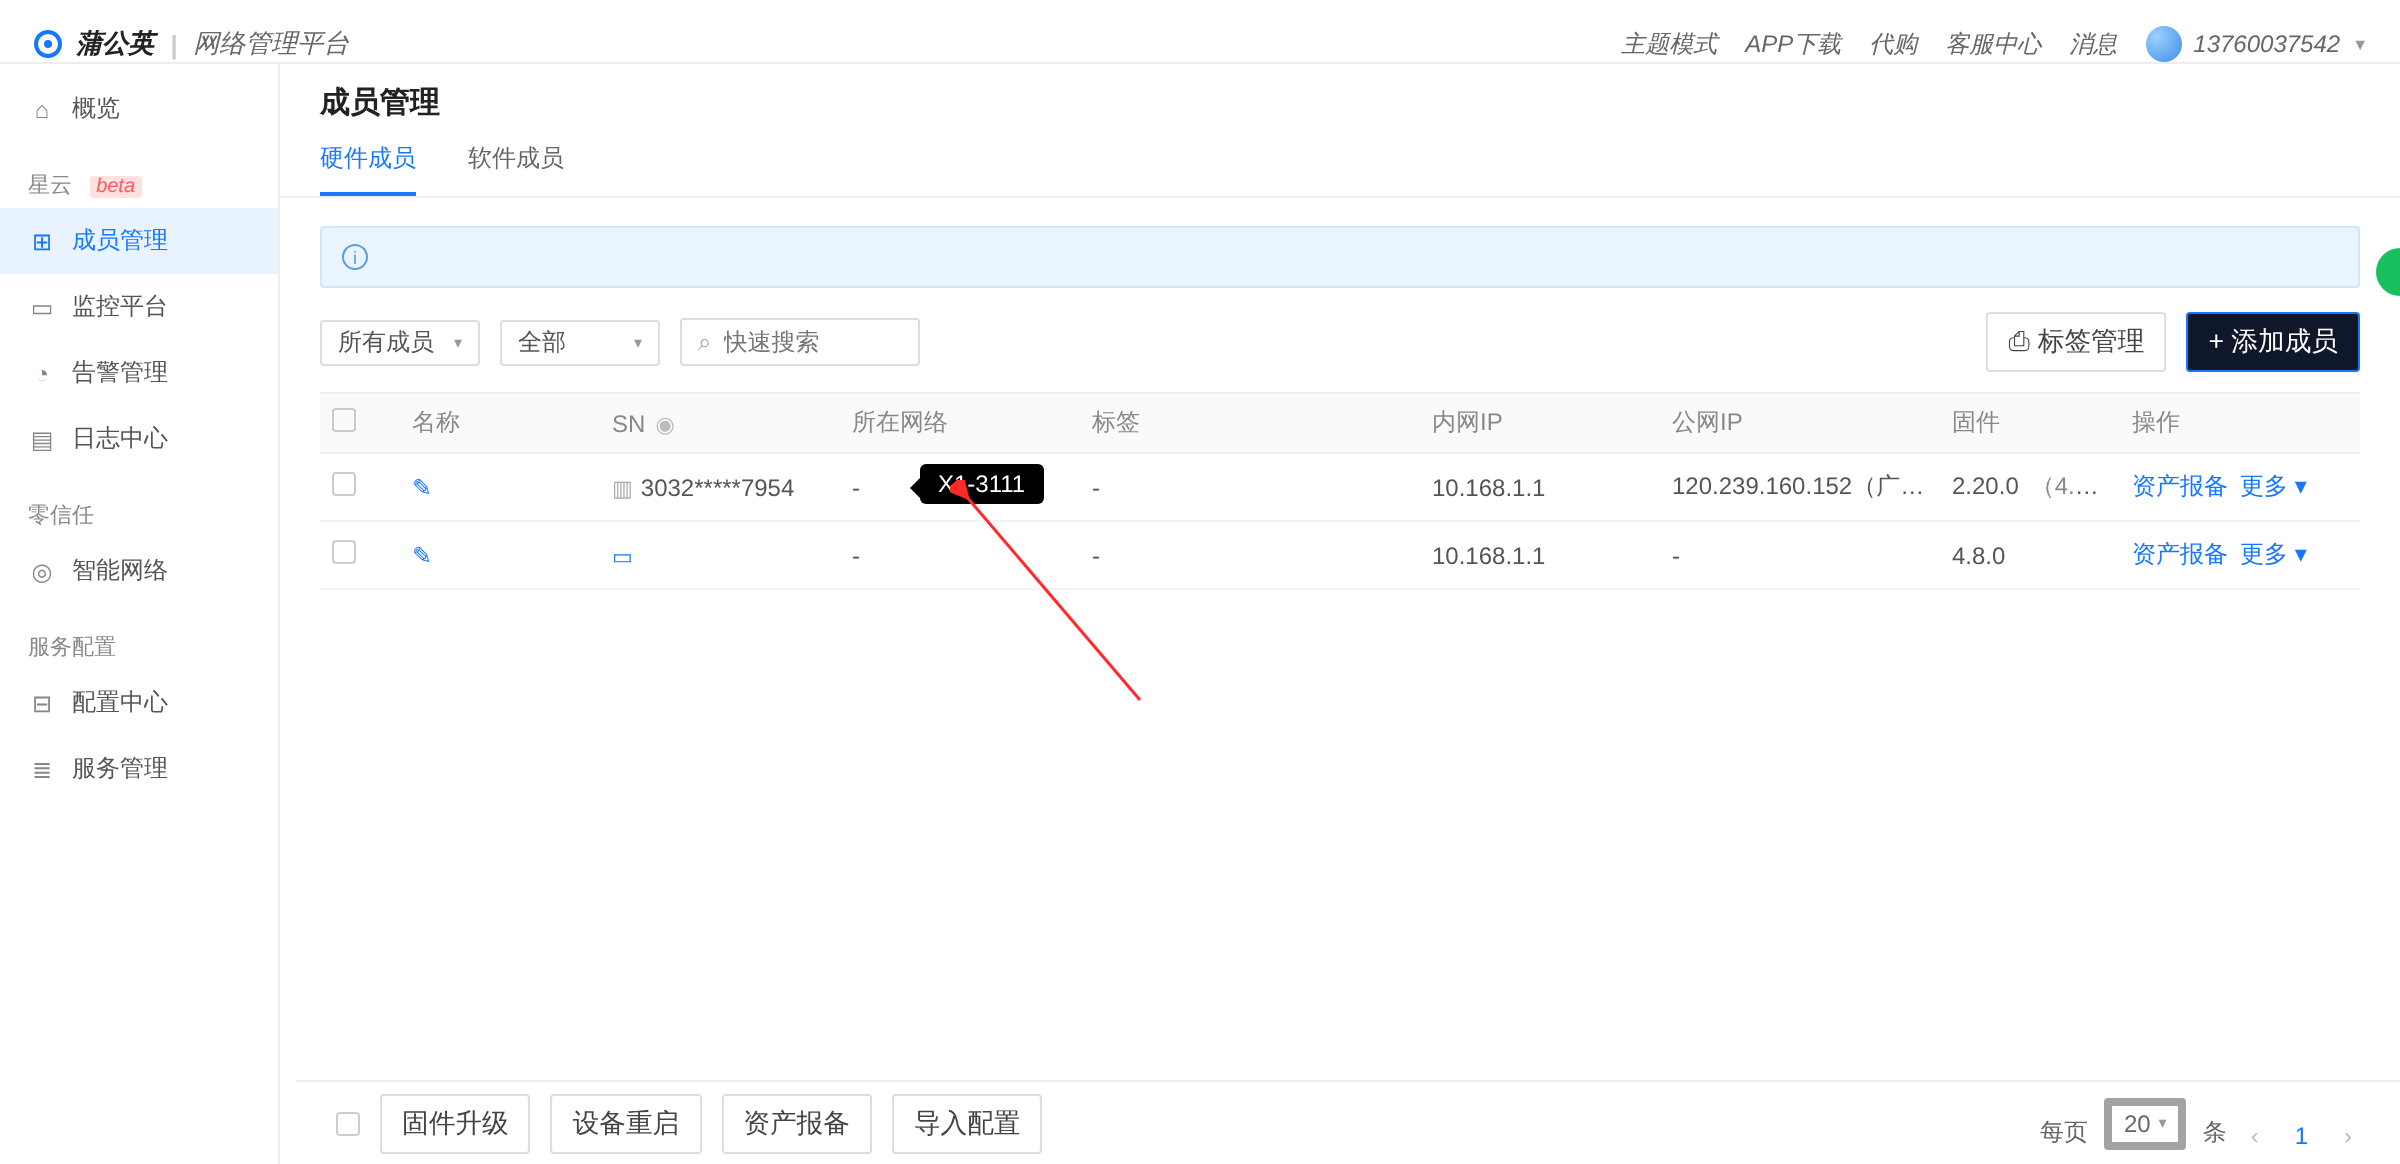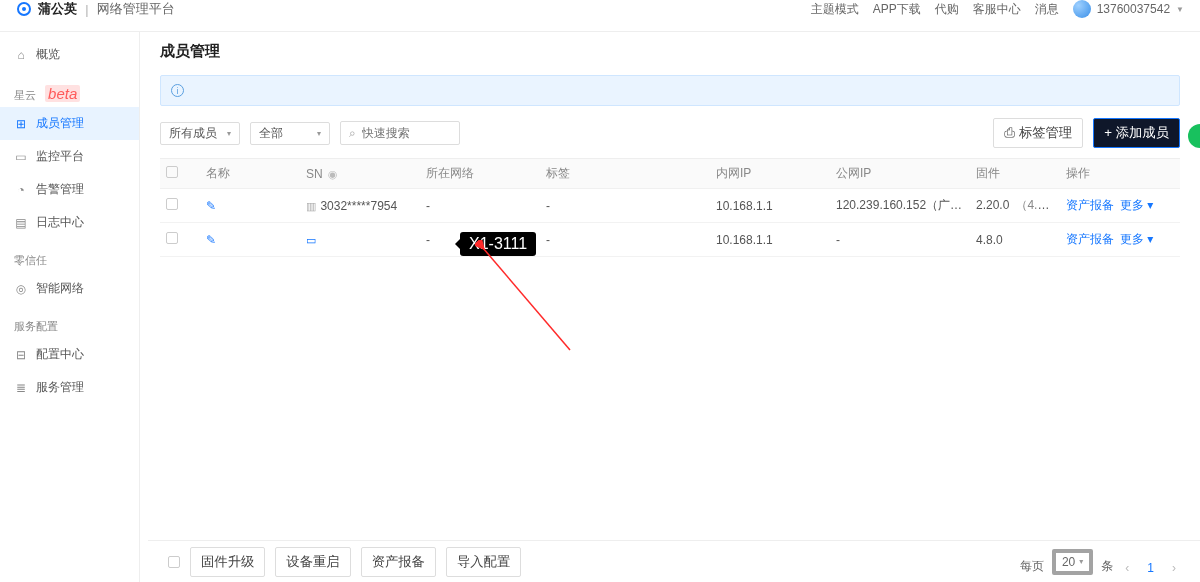--- a/index.html
+++ b/index.html
@@ -1,40 +1,40 @@
 <!DOCTYPE html>
 <html><head>
 <meta charset="utf-8">
 <style>
 * { margin: 0; padding: 0; box-sizing: border-box; font-family: -apple-system, "PingFang SC", "Microsoft YaHei", sans-serif; }
 body { font-size: 12px; color: #333; background: #fff; width: 1200px; height: 582px; overflow: hidden; position: relative; }
 
 
-.topbar { height: 32px; display: flex; align-items: flex-start; padding: 0 16px; border-bottom: 1px solid #eee; }
+.topbar { height: 32px; display: flex; align-items: flex-end; padding: 0 16px; border-bottom: 1px solid #eee; font-style: italic; }
 .brand { display: flex; align-items: center; gap: 6px; font-size: 13px; font-weight: 600; color: #222; }
 .brand .divider { color: #ccc; margin: 0 2px; }
 .brand .sub { color: #666; font-weight: 400; }
 .topbar-spacer { flex: 1; }
 .topbar-right { display: flex; align-items: center; gap: 14px; color: #666; }
 .topbar-right .item { cursor: pointer; }
 .avatar { width: 18px; height: 18px; border-radius: 50%; background: radial-gradient(circle at 30% 30%, #9ed0ff, #3a8fe8); display: inline-block; }
 .user { display: flex; align-items: center; gap: 6px; }
 .caret { font-size: 8px; color: #999; }
 
 
 .layout { display: flex; height: 550px; }
 
 
 .sidebar { width: 148px; border-right: 1px solid #eee; padding-top: 6px; }
 .nav-item { display: flex; align-items: center; gap: 8px; padding: 8px 14px; color: #555; cursor: pointer; font-size: 12px; }
 .nav-item.active { background: #e8f3ff; color: #1677ff; }
 .nav-item .ico { width: 14px; height: 14px; display: inline-flex; align-items: center; justify-content: center; color: #888; font-size: 12px; }
 .nav-item.active .ico { color: #1677ff; }
 .nav-section { padding: 14px 14px 4px; color: #888; font-size: 11px; }
-.badge-beta { background: #ffe1e1; color: #ff5a5a; font-size: 15px; padding: 0 3px; border-radius: 2px; margin-left: 6px; font-style: italic; }
+.badge-beta { background: #ffe1e1; color: #ff5a5a; font-size: 10px; padding: 0 3px; border-radius: 2px; margin-left: 6px; font-style: italic; }
 
 
 .main { flex: 1; display: flex; flex-direction: column; position: relative; }
 .page-title { font-size: 15px; font-weight: 600; padding: 10px 20px 0; color: #222; }
 .tabs { display: flex; gap: 26px; padding: 10px 20px 0; border-bottom: 1px solid #eee; }
 .tab { padding-bottom: 8px; color: #666; cursor: pointer; }
 .tab.active { color: #1677ff; border-bottom: 2px solid #1677ff; }
 
 .info-banner { margin: 14px 20px 0; background: #eaf4ff; border: 1px solid #cfe6ff; border-radius: 2px; padding: 8px 10px; color: #5a7fa6; display: flex; align-items: center; gap: 6px; }
 .info-ico { width: 13px; height: 13px; border: 1px solid #5a9fe0; border-radius: 50%; display: inline-flex; align-items: center; justify-content: center; font-size: 9px; color: #5a9fe0; }
@@ -57,21 +57,21 @@
 .chk { display: inline-block; width: 12px; height: 12px; border: 1px solid #ccc; border-radius: 2px; }
 .eye-ico { color: #bbb; font-size: 11px; margin-left: 2px; }
 .edit-ico { color: #1677ff; cursor: pointer; }
 .sn-ico { color: #aaa; margin-right: 4px; font-size: 11px; }
 .sn-ico.blue { color: #1677ff; }
 .link { color: #1677ff; cursor: pointer; }
 .more { color: #1677ff; margin-left: 6px; cursor: pointer; }
 .sub-text { color: #888; margin-left: 6px; }
 
 
-.tooltip { position: absolute; left: 320px; top: 200px; background: #000; color: #fff; padding: 3px 9px; border-radius: 3px; font-size: 16px; }
+.tooltip { position: absolute; left: 320px; top: 200px; background: #000; color: #fff; padding: 3px 9px; border-radius: 3px; font-size: 12px; }
 .tooltip::before { content: ''; position: absolute; left: -5px; top: 7px; border: 5px solid transparent; border-right-color: #000; border-left: none; }
 
 
 .arrow-svg { position: absolute; left: 335px; top: 208px; pointer-events: none; }
 
 
 .bottombar { position: absolute; bottom: 0; left: 148px; right: 0; height: 42px; border-top: 1px solid #eee; display: flex; align-items: center; padding: 0 20px; gap: 10px; background: #fff; }
 .bottombar .right { margin-left: auto; display: flex; align-items: flex-end; gap: 8px; color: #666; }
 .page-dd { border: 4px solid #a3a3a3; border-radius: 2px; padding: 2px 6px; display: inline-flex; align-items: center; gap: 4px; }
 .page-nav { color: #bbb; padding: 0 4px; cursor: pointer; }
@@ -146,20 +146,24 @@
       <span>配置中心</span>
     </div>
     <div class="nav-item">
       <span class="ico">≣</span>
       <span>服务管理</span>
     </div>
   </div>
 
   <div class="main">
     <div class="page-title">成员管理</div>
+    <div class="tabs">
+      <div class="tab active">硬件成员</div>
+      <div class="tab">软件成员</div>
+    </div>
 
     <div class="info-banner">
       <span class="info-ico">i</span>
     </div>
 
     <div class="toolbar">
       <div class="dd">
         <span>所有成员</span>
           <span class="caret">▾</span>
       </div>

